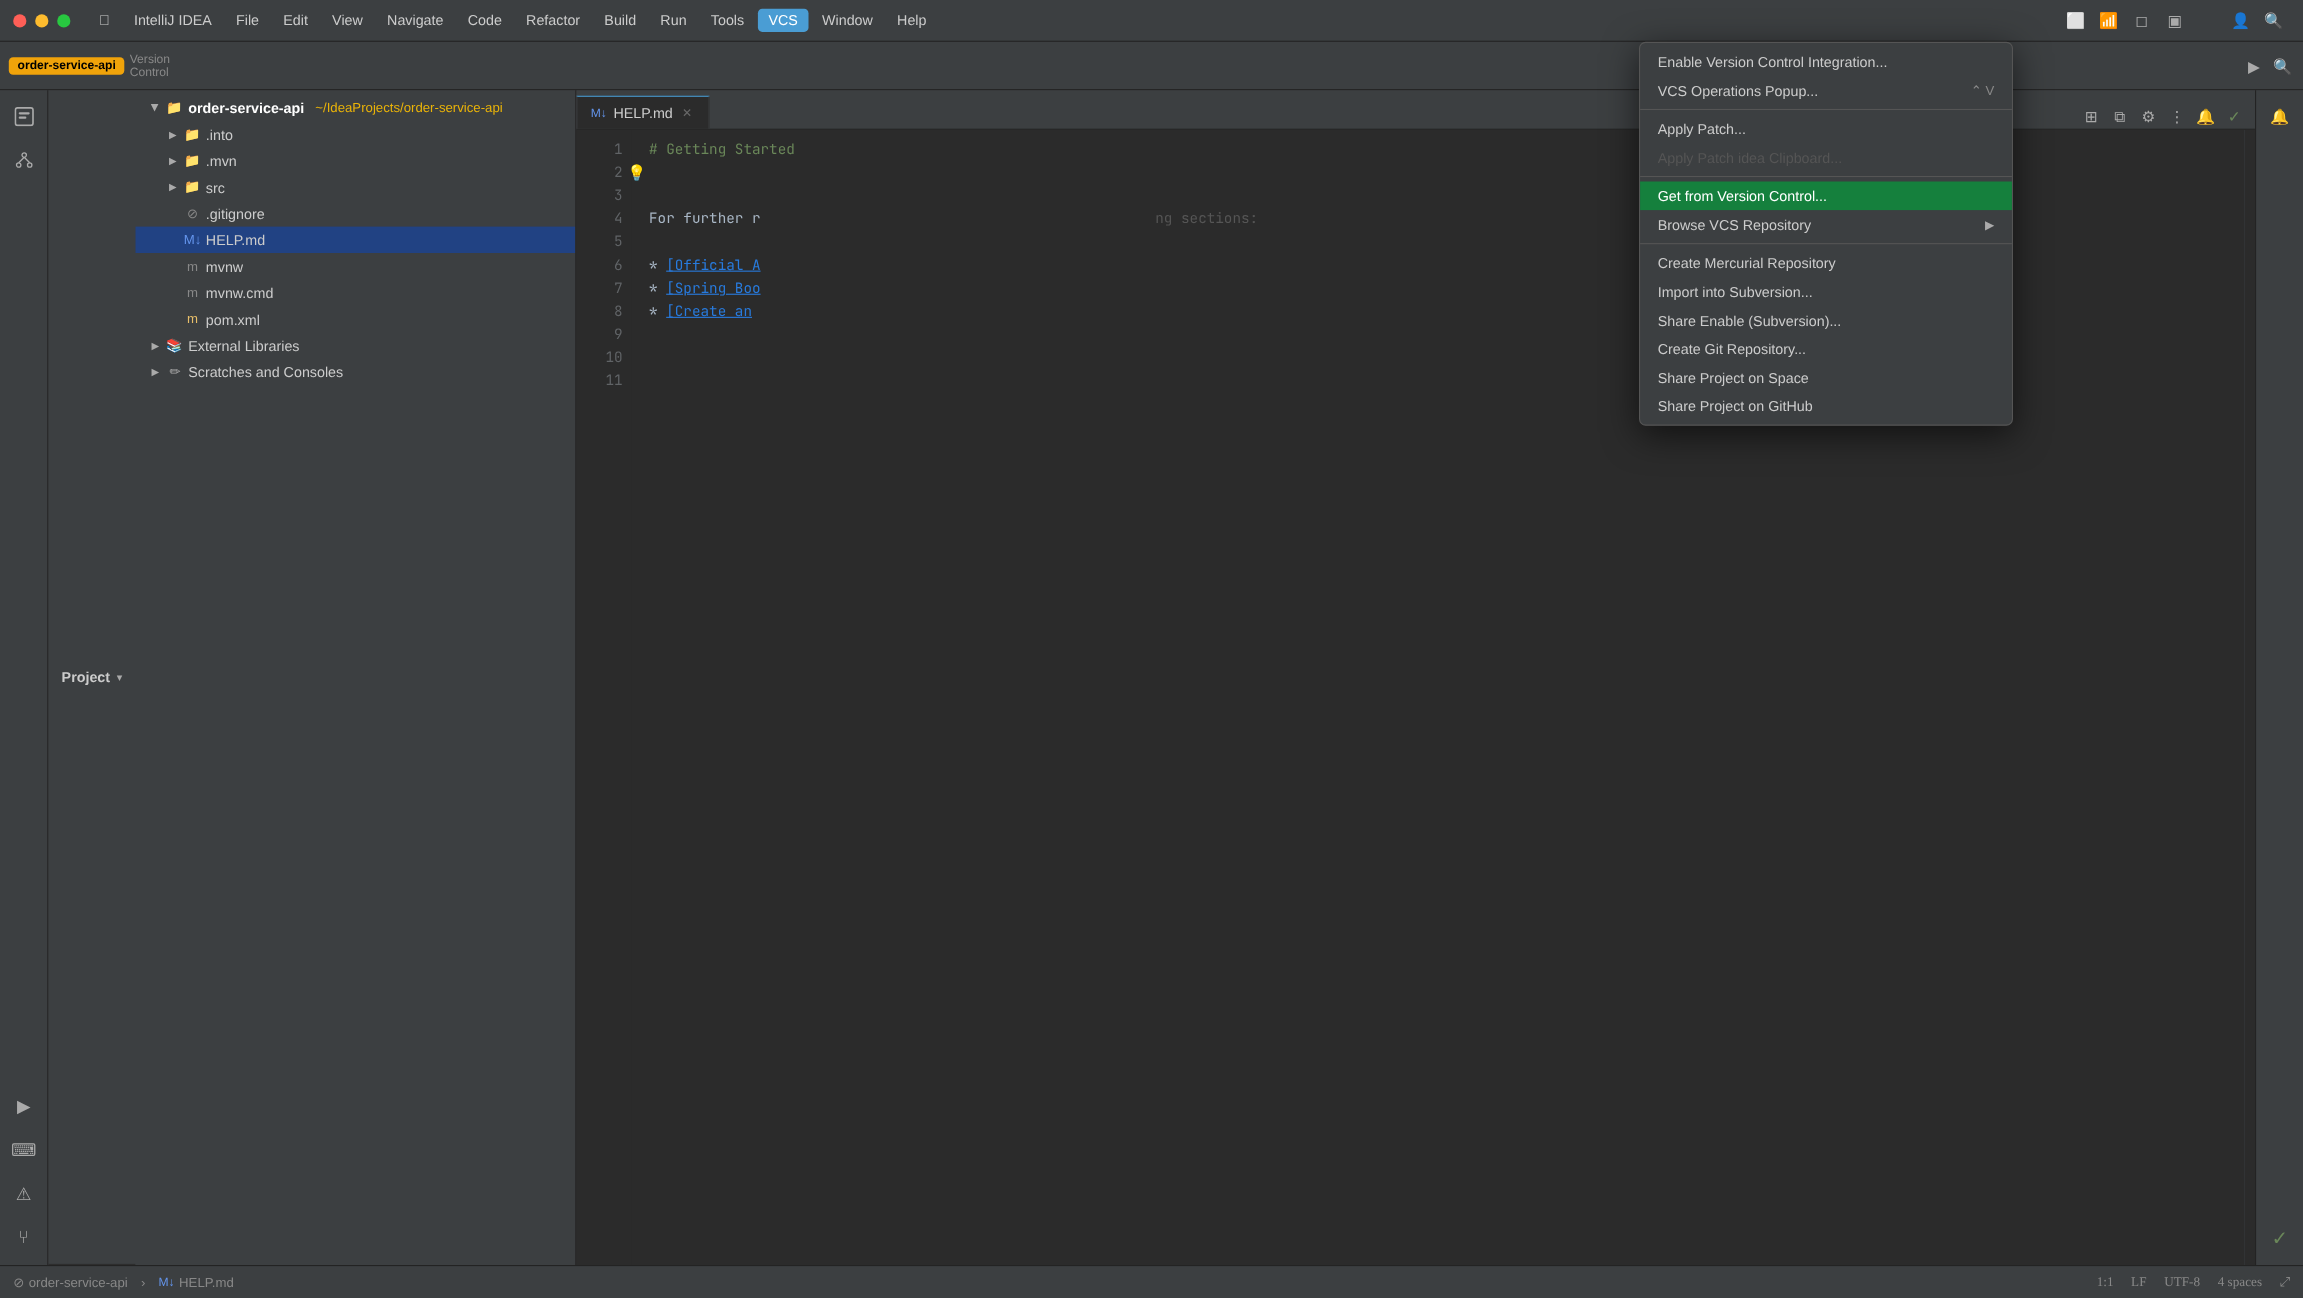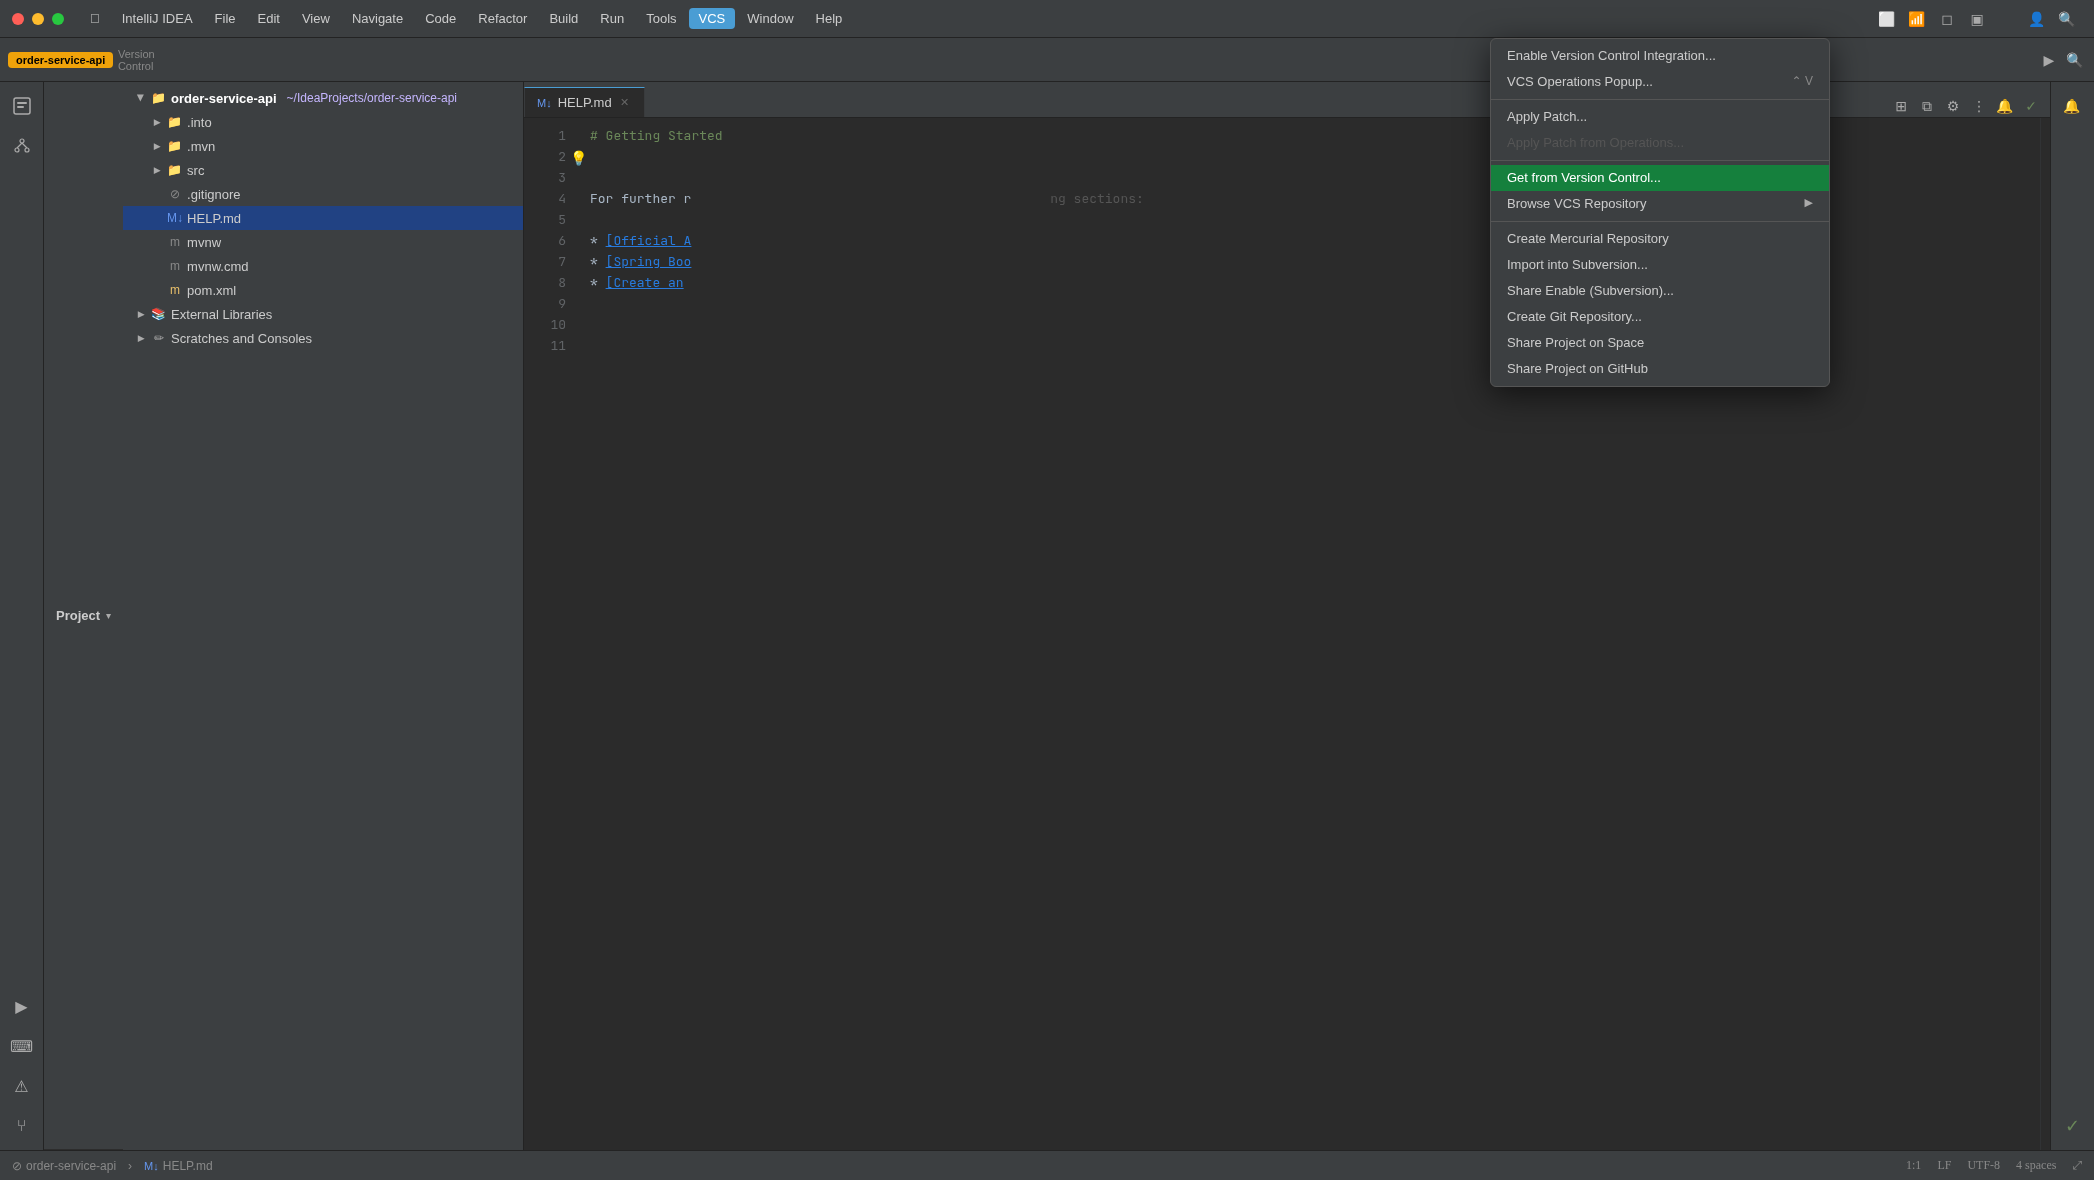--- a/index.html
+++ b/index.html
@@ -168,21 +168,21 @@
     }
     .tree-label {
       color: #ccc;
       font-size: 13px;
     }
     .tree-label.project-root {
       color: #fff;
       font-weight: 600;
     }
     .tree-label.dim {
-      color: #c4b5fd;
+      color: #eab308;
     }
     .tree-indent-1 { padding-left: 28px; }
 
     
     .editor-area {
       flex: 1;
       display: flex;
       flex-direction: column;
       background: #2b2b2b;
     }
@@ -322,21 +322,21 @@
       width: 340px;
       background: #3c3f41;
       border: 1px solid #555;
       border-radius: 6px;
       box-shadow: 0 8px 32px rgba(0,0,0,0.6);
       padding: 4px 0;
       z-index: 200;
     }
     .menu-entry {
       display: flex;
-      align-items: flex-start;
+      align-items: center;
       padding: 5px 16px;
       cursor: pointer;
       font-size: 13px;
       color: #ccc;
       gap: 8px;
       min-height: 26px;
     }
     .menu-entry.highlighted {
       background: #15803d;
       color: white;
@@ -617,21 +617,21 @@
       <span>VCS Operations Popup...</span>
       <span class="menu-shortcut">⌃ V</span>
     </div>
     <div class="menu-separator"></div>
 
     <div class="menu-entry">
       <span>Apply Patch...</span>
     </div>
 
     <div class="menu-entry disabled">
-      <span>Apply Patch from Operations...</span>
+      <span>Apply Patch idea Clipboard...</span>
     </div>
     <div class="menu-separator"></div>
 
     <div class="menu-entry highlighted">
       <span>Get from Version Control...</span>
     </div>
 
     <div class="menu-entry">
       <span>Browse VCS Repository</span>
       <span class="menu-arrow">▶</span>

